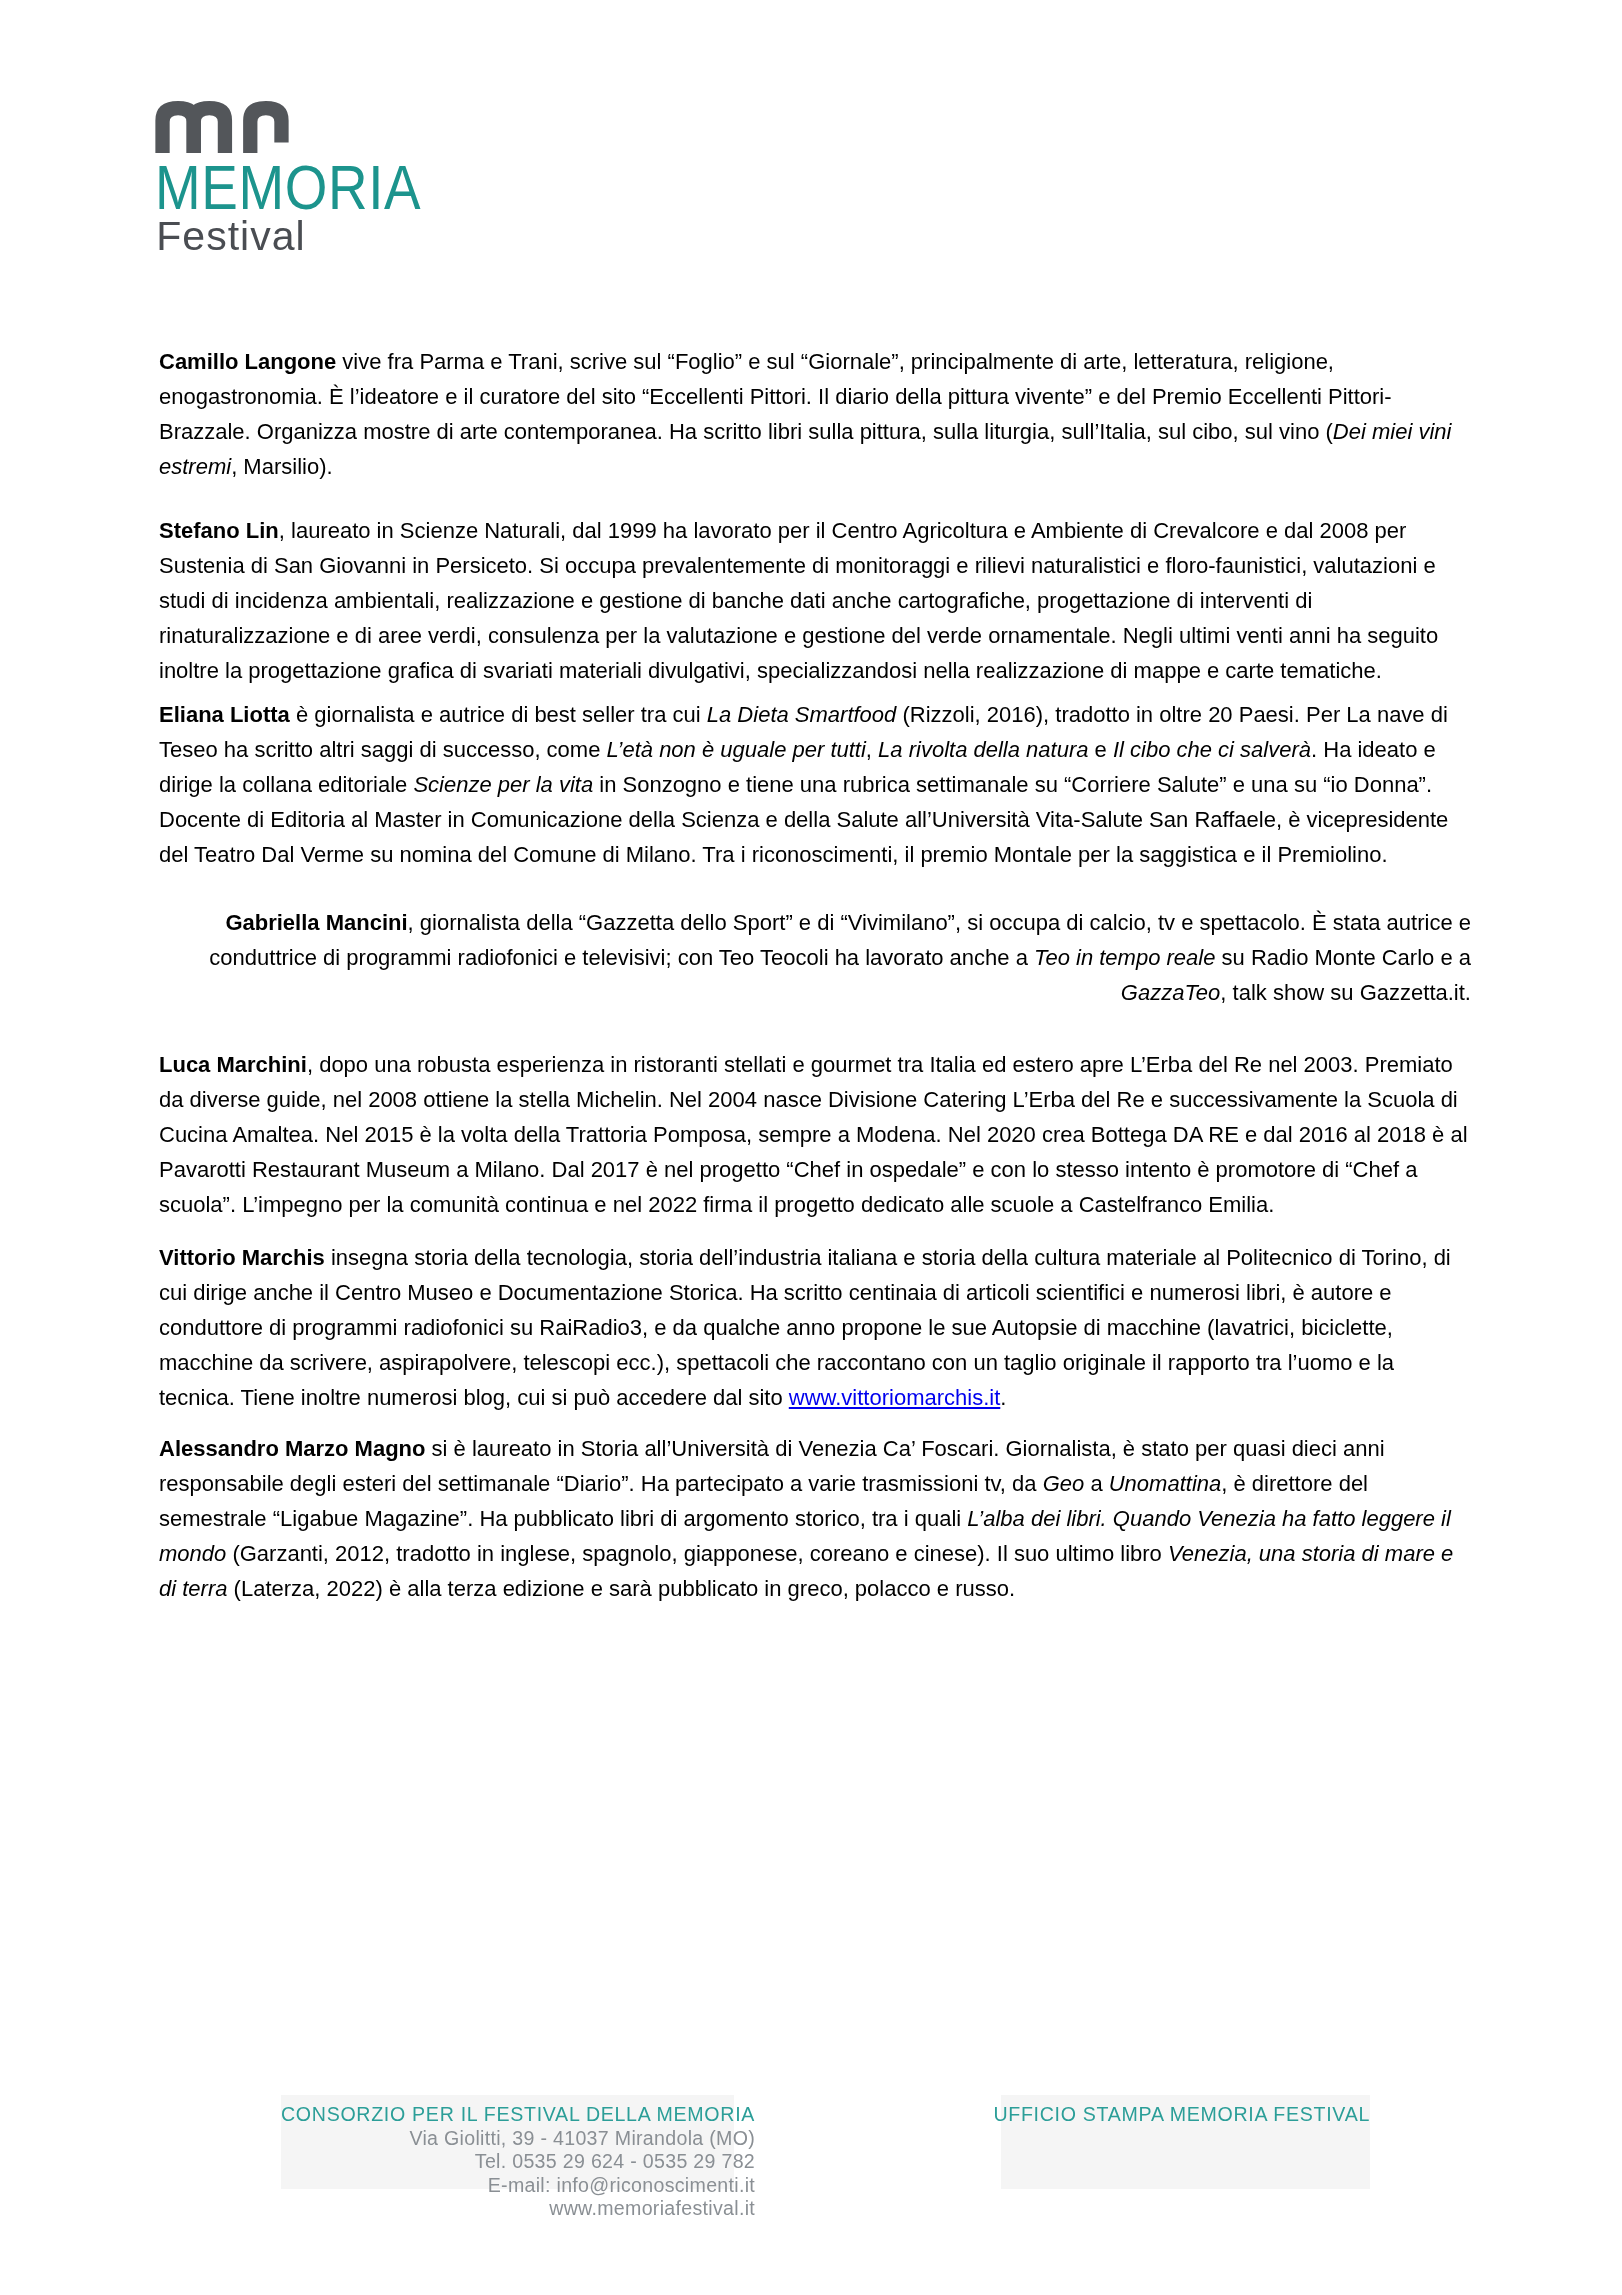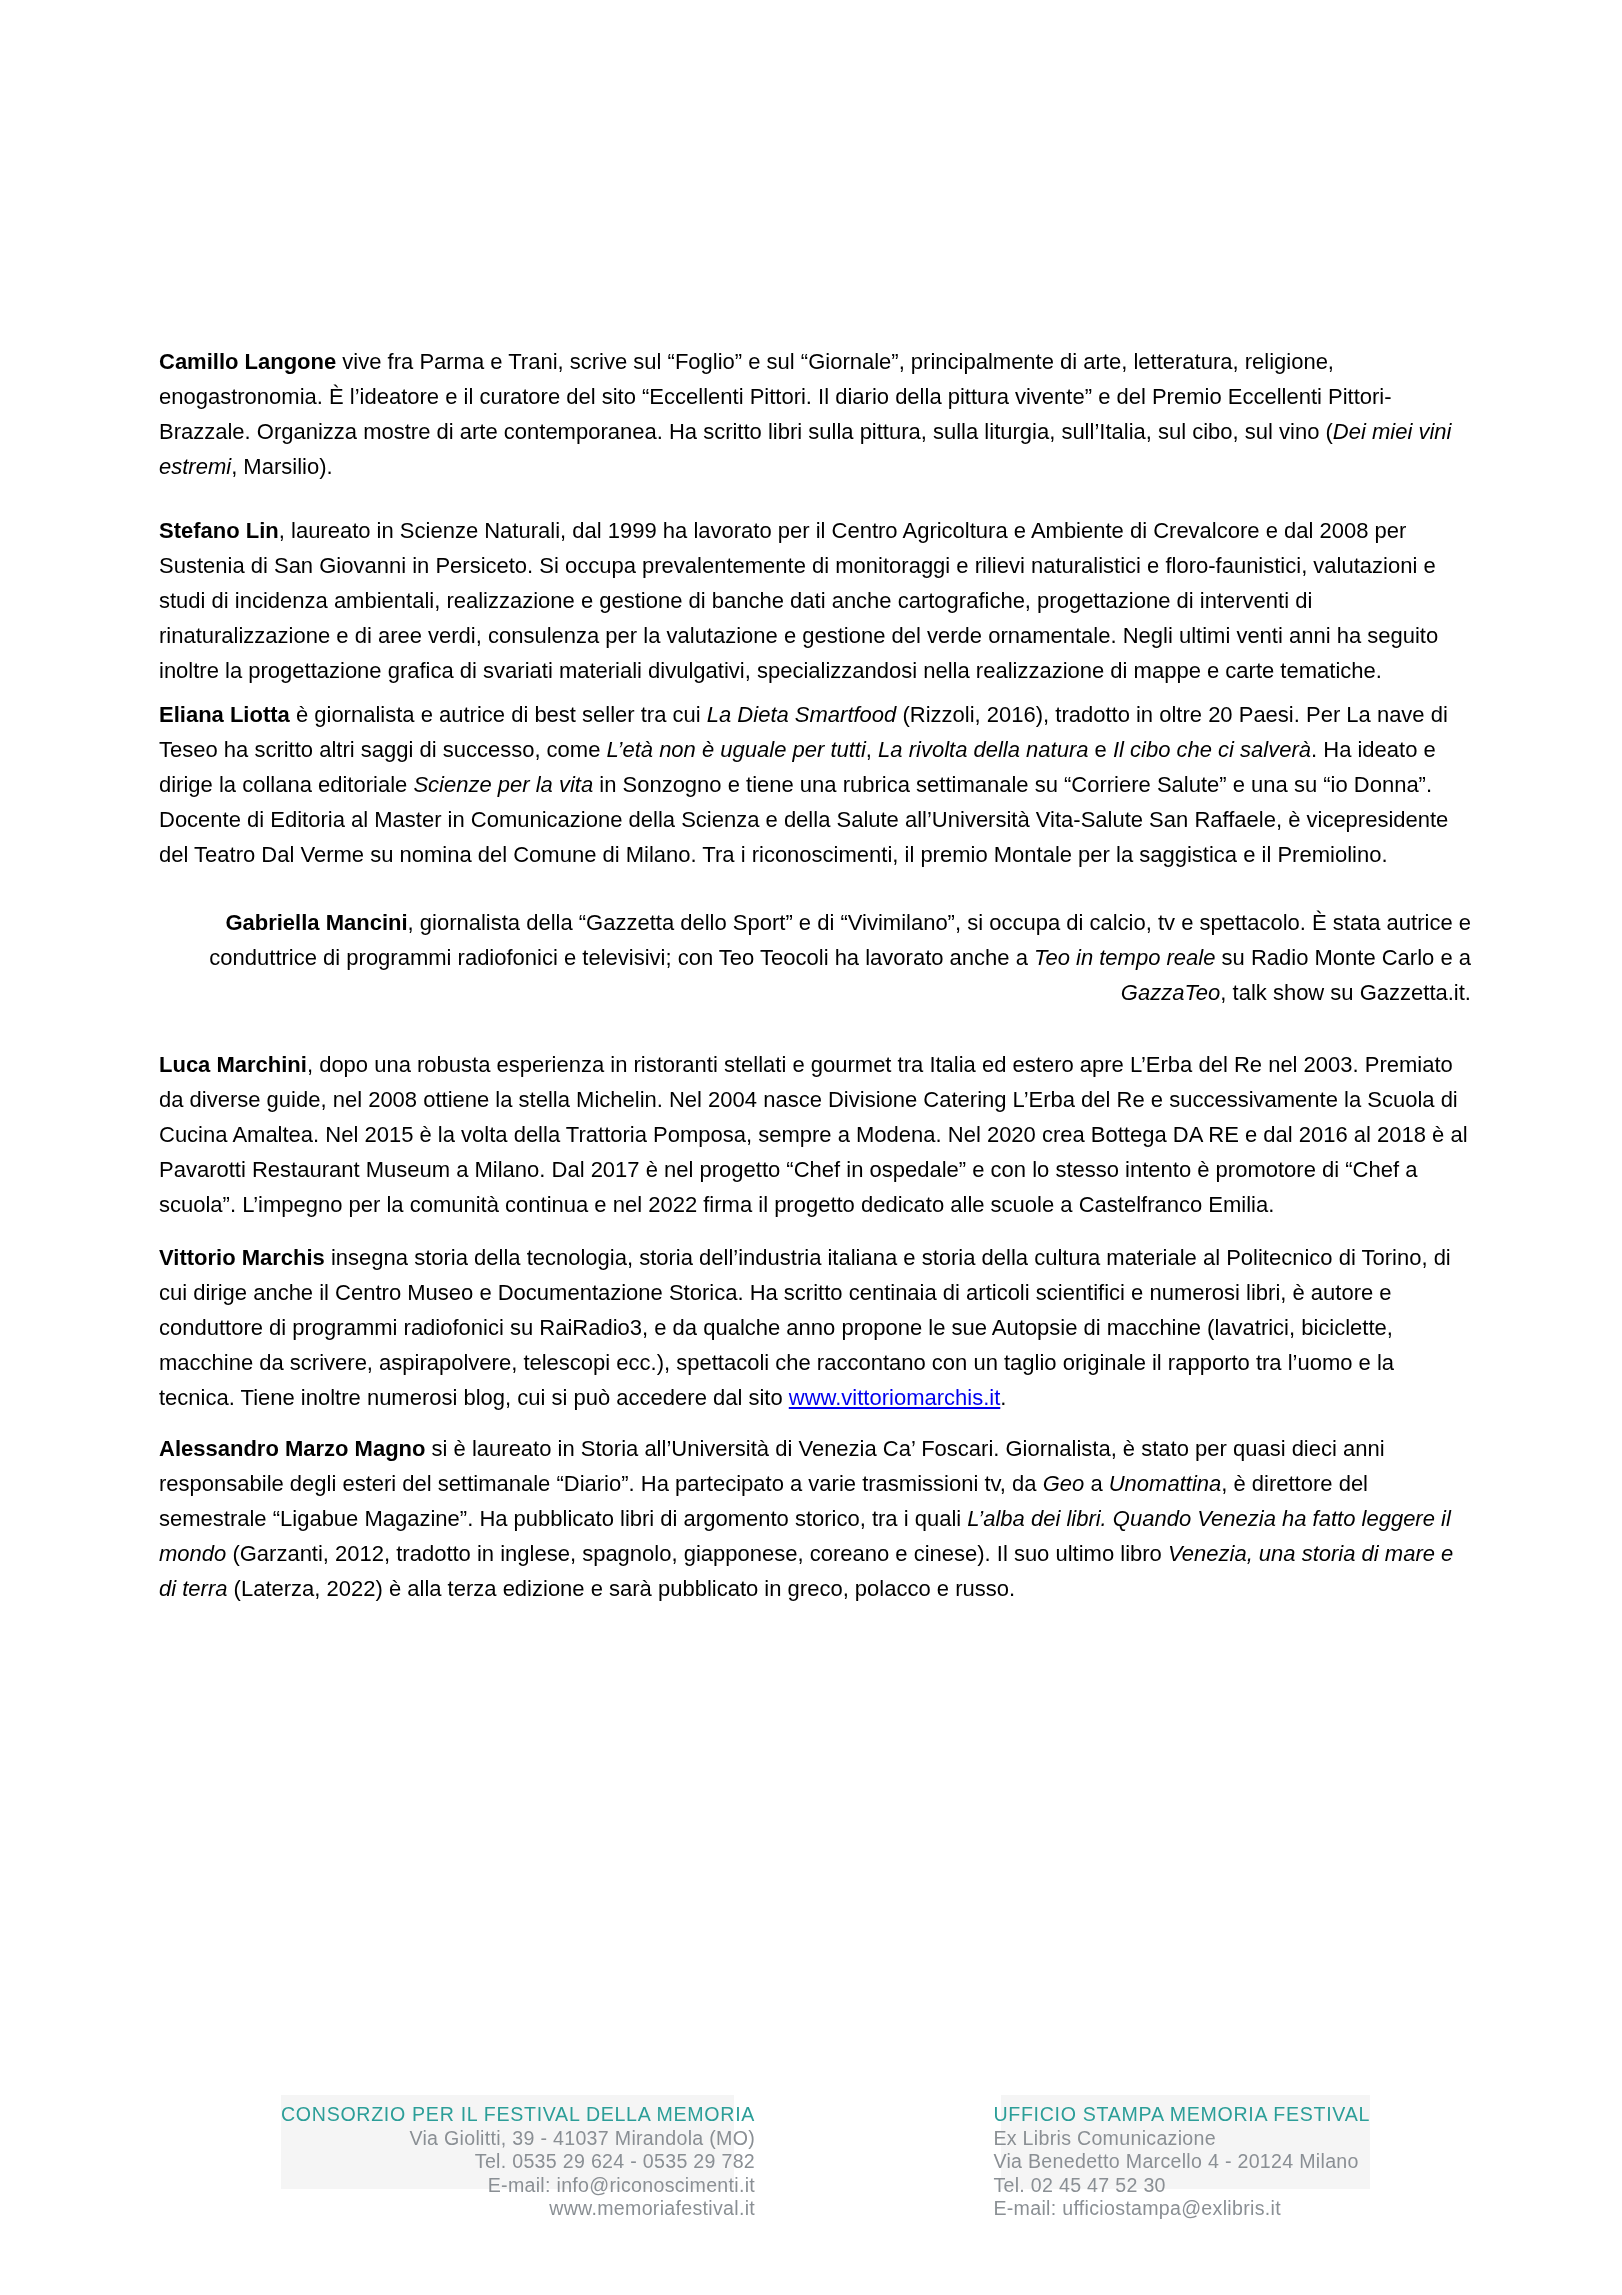--- a/index.html
+++ b/index.html
@@ -65,20 +65,31 @@
   .footer-col.right { right: 252px; text-align: left; }
   .footer-heading {
     color: #2B9E98; font-size: 19.6px; letter-spacing: 0.7px;
   }
 </style>
 </head>
 <body>
 
 <div class="page">
 
+  <div class="logo">
+    <svg class="logo-mark" viewBox="0 0 205 80" xmlns="http://www.w3.org/2000/svg">
+      <g fill="#53565A">
+        <path d="M0,80 V30 Q0,0 35,0 Q70,0 70,30 V80 H48 V32 Q48,22 35,22 Q22,22 22,32 V80 Z"></path>
+        <path d="M48,80 V30 Q48,0 83,0 Q118,0 118,30 V80 H96 V32 Q96,22 83,22 Q70,22 70,32 V80 Z"></path>
+        <path d="M135,80 V30 Q135,0 170,0 Q205,0 205,30 V64 H183 V32 Q183,22 170,22 Q157,22 157,32 V80 Z"></path>
+      </g>
+    </svg>
+    <div class="logo-wordmark">MEMORIA</div>
+    <div class="logo-subtitle">Festival</div>
+  </div>
 
   <div class="bio-section">
       <p class="bio"><span class="b">Camillo Langone</span><span> vive fra Parma e Trani, scrive sul “Foglio” e sul “Giornale”, principalmente di arte, letteratura, religione, enogastronomia. È l’ideatore e il curatore del sito “Eccellenti Pittori. Il diario della pittura vivente” e del Premio Eccellenti Pittori-Brazzale. Organizza mostre di arte contemporanea. Ha scritto libri sulla pittura, sulla liturgia, sull’Italia, sul cibo, sul vino (</span><span class="i">Dei miei vini estremi</span><span>, Marsilio).</span></p>
       <p class="bio"><span class="b">Stefano Lin</span><span>, laureato in Scienze Naturali, dal 1999 ha lavorato per il Centro Agricoltura e Ambiente di Crevalcore e dal 2008 per Sustenia di San Giovanni in Persiceto. Si occupa prevalentemente di monitoraggi e rilievi naturalistici e floro-faunistici, valutazioni e studi di incidenza ambientali, realizzazione e gestione di banche dati anche cartografiche, progettazione di interventi di rinaturalizzazione e di aree verdi, consulenza per la valutazione e gestione del verde ornamentale. Negli ultimi venti anni ha seguito inoltre la progettazione grafica di svariati materiali divulgativi, specializzandosi nella realizzazione di mappe e carte tematiche.</span></p>
       <p class="bio"><span class="b">Eliana Liotta</span><span> è giornalista e autrice di best seller tra cui </span><span class="i">La Dieta Smartfood</span><span> (Rizzoli, 2016), tradotto in oltre 20 Paesi. Per La nave di Teseo ha scritto altri saggi di successo, come </span><span class="i">L’età non è uguale per tutti</span><span>, </span><span class="i">La rivolta della natura</span><span> e </span><span class="i">Il cibo che ci salverà</span><span>. Ha ideato e dirige la collana editoriale </span><span class="i">Scienze per la vita</span><span> in Sonzogno e tiene una rubrica settimanale su “Corriere Salute” e una su “io Donna”. Docente di Editoria al Master in Comunicazione della Scienza e della Salute all’Università Vita-Salute San Raffaele, è vicepresidente del Teatro Dal Verme su nomina del Comune di Milano. Tra i riconoscimenti, il premio Montale per la saggistica e il Premiolino.</span></p>
       <p class="bio"><span class="b">Gabriella Mancini</span><span>, giornalista della “Gazzetta dello Sport” e di “Vivimilano”, si occupa di calcio, tv e spettacolo. È stata autrice e conduttrice di programmi radiofonici e televisivi; con Teo Teocoli ha lavorato anche a </span><span class="i">Teo in tempo reale</span><span> su Radio Monte Carlo e a </span><span class="i">GazzaTeo</span><span>, talk show su Gazzetta.it.</span></p>
       <p class="bio"><span class="b">Luca Marchini</span><span>, dopo una robusta esperienza in ristoranti stellati e gourmet tra Italia ed estero apre L’Erba del Re nel 2003. Premiato da diverse guide, nel 2008 ottiene la stella Michelin. Nel 2004 nasce Divisione Catering L’Erba del Re e successivamente la Scuola di Cucina Amaltea. Nel 2015 è la volta della Trattoria Pomposa, sempre a Modena. Nel 2020 crea Bottega DA RE e dal 2016 al 2018 è al Pavarotti Restaurant Museum a Milano. Dal 2017 è nel progetto “Chef in ospedale” e con lo stesso intento è promotore di “Chef a scuola”. L’impegno per la comunità continua e nel 2022 firma il progetto dedicato alle scuole a Castelfranco Emilia.</span></p>
       <p class="bio"><span class="b">Vittorio Marchis</span><span> insegna storia della tecnologia, storia dell’industria italiana e storia della cultura materiale al Politecnico di Torino, di cui dirige anche il Centro Museo e Documentazione Storica. Ha scritto centinaia di articoli scientifici e numerosi libri, è autore e conduttore di programmi radiofonici su RaiRadio3, e da qualche anno propone le sue Autopsie di macchine (lavatrici, biciclette, macchine da scrivere, aspirapolvere, telescopi ecc.), spettacoli che raccontano con un taglio originale il rapporto tra l’uomo e la tecnica. Tiene inoltre numerosi blog, cui si può accedere dal sito </span><a href="#">www.vittoriomarchis.it</a><span>.</span></p>
       <p class="bio"><span class="b">Alessandro Marzo Magno</span><span> si è laureato in Storia all’Università di Venezia Ca’ Foscari. Giornalista, è stato per quasi dieci anni responsabile degli esteri del settimanale “Diario”. Ha partecipato a varie trasmissioni tv, da </span><span class="i">Geo</span><span> a </span><span class="i">Unomattina</span><span>, è direttore del semestrale “Ligabue Magazine”. Ha pubblicato libri di argomento storico, tra i quali </span><span class="i">L’alba dei libri. Quando Venezia ha fatto leggere il mondo</span><span> (Garzanti, 2012, tradotto in inglese, spagnolo, giapponese, coreano e cinese). Il suo ultimo libro </span><span class="i">Venezia, una storia di mare e di terra</span><span> (Laterza, 2022) è alla terza edizione e sarà pubblicato in greco, polacco e russo.</span></p>
     </div>
@@ -91,22 +102,16 @@
     <div>
         <div>Via Giolitti, 39 - 41037 Mirandola (MO)</div>
         <div>Tel. 0535 29 624 - 0535 29 782</div>
         <div>E-mail: info@riconoscimenti.it</div>
         <div>www.memoriafestival.it</div>
       </div>
   </div>
 
   <div class="footer-col right">
     <div class="footer-heading">UFFICIO STAMPA MEMORIA FESTIVAL</div>
-    <div>
-        <div>Ex Libris Comunicazione</div>
-        <div>Via Benedetto Marcello 4 - 20124 Milano</div>
-        <div>Tel. 02 45 47 52 30</div>
-        <div>E-mail: ufficiostampa@exlibris.it</div>
-      </div>
   </div>
 
 </div>
 
 
 </body></html>

